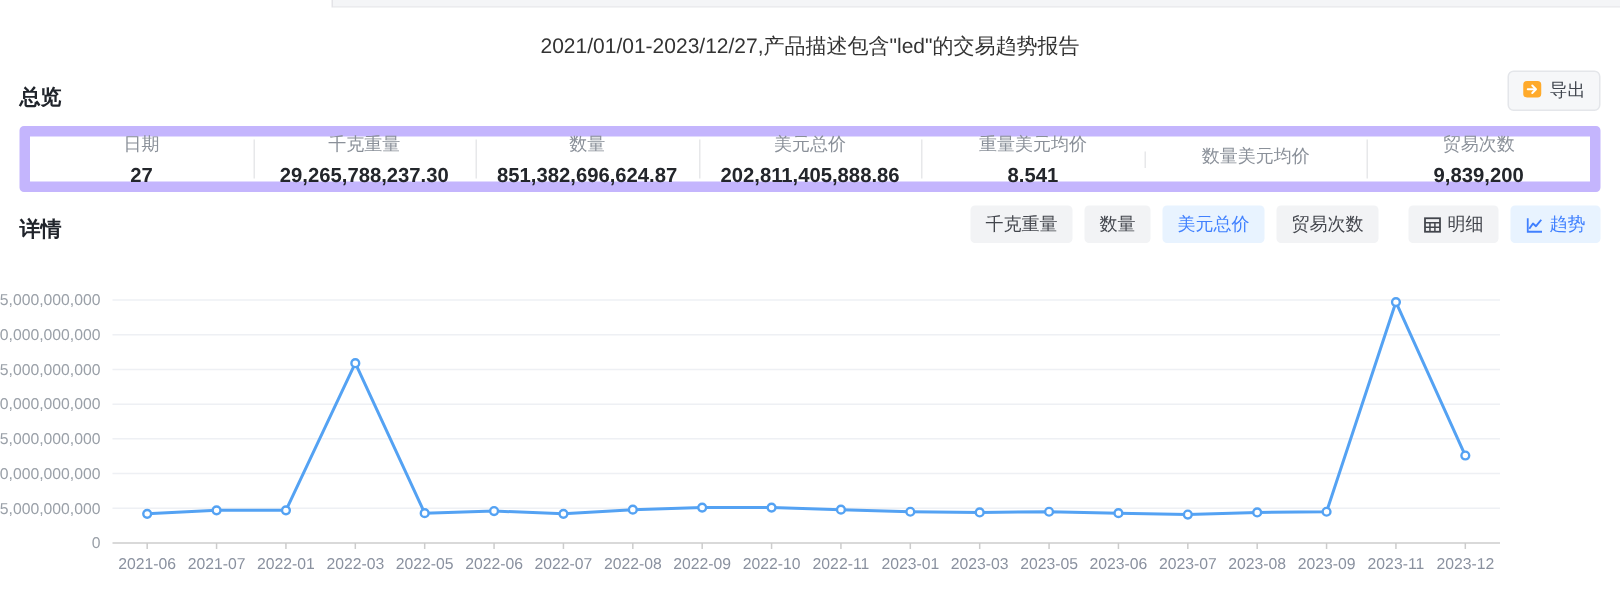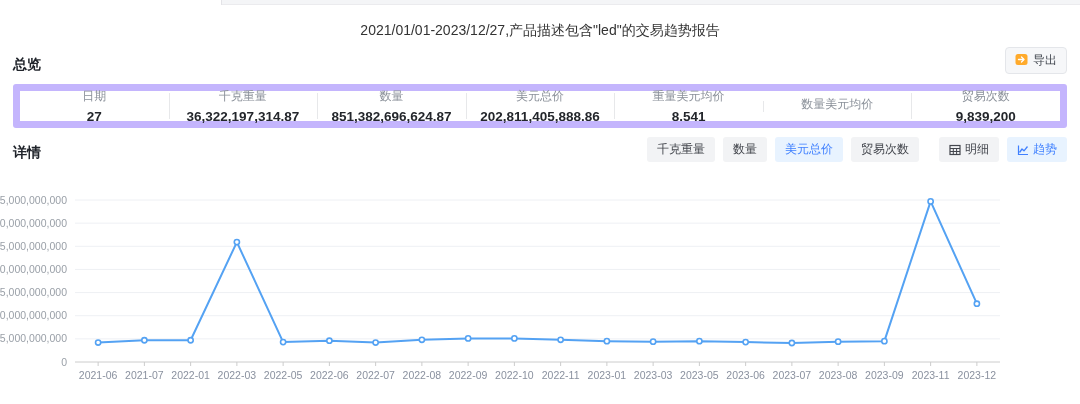--- a/index.html
+++ b/index.html
@@ -59,21 +59,21 @@
   </button>
 </div>
 
 <div class="summary-card" id="summary-card">
     <div class="stat">
       <div class="lbl">日期</div>
       <div class="val">27</div>
     </div>
     <div class="stat">
       <div class="lbl">千克重量</div>
-      <div class="val">36,322,197,314.87</div>
+      <div class="val">29,265,788,237.30</div>
     </div>
     <div class="stat">
       <div class="lbl">数量</div>
       <div class="val">851,382,696,624.87</div>
     </div>
     <div class="stat">
       <div class="lbl">美元总价</div>
       <div class="val">202,811,405,888.86</div>
     </div>
     <div class="stat">

